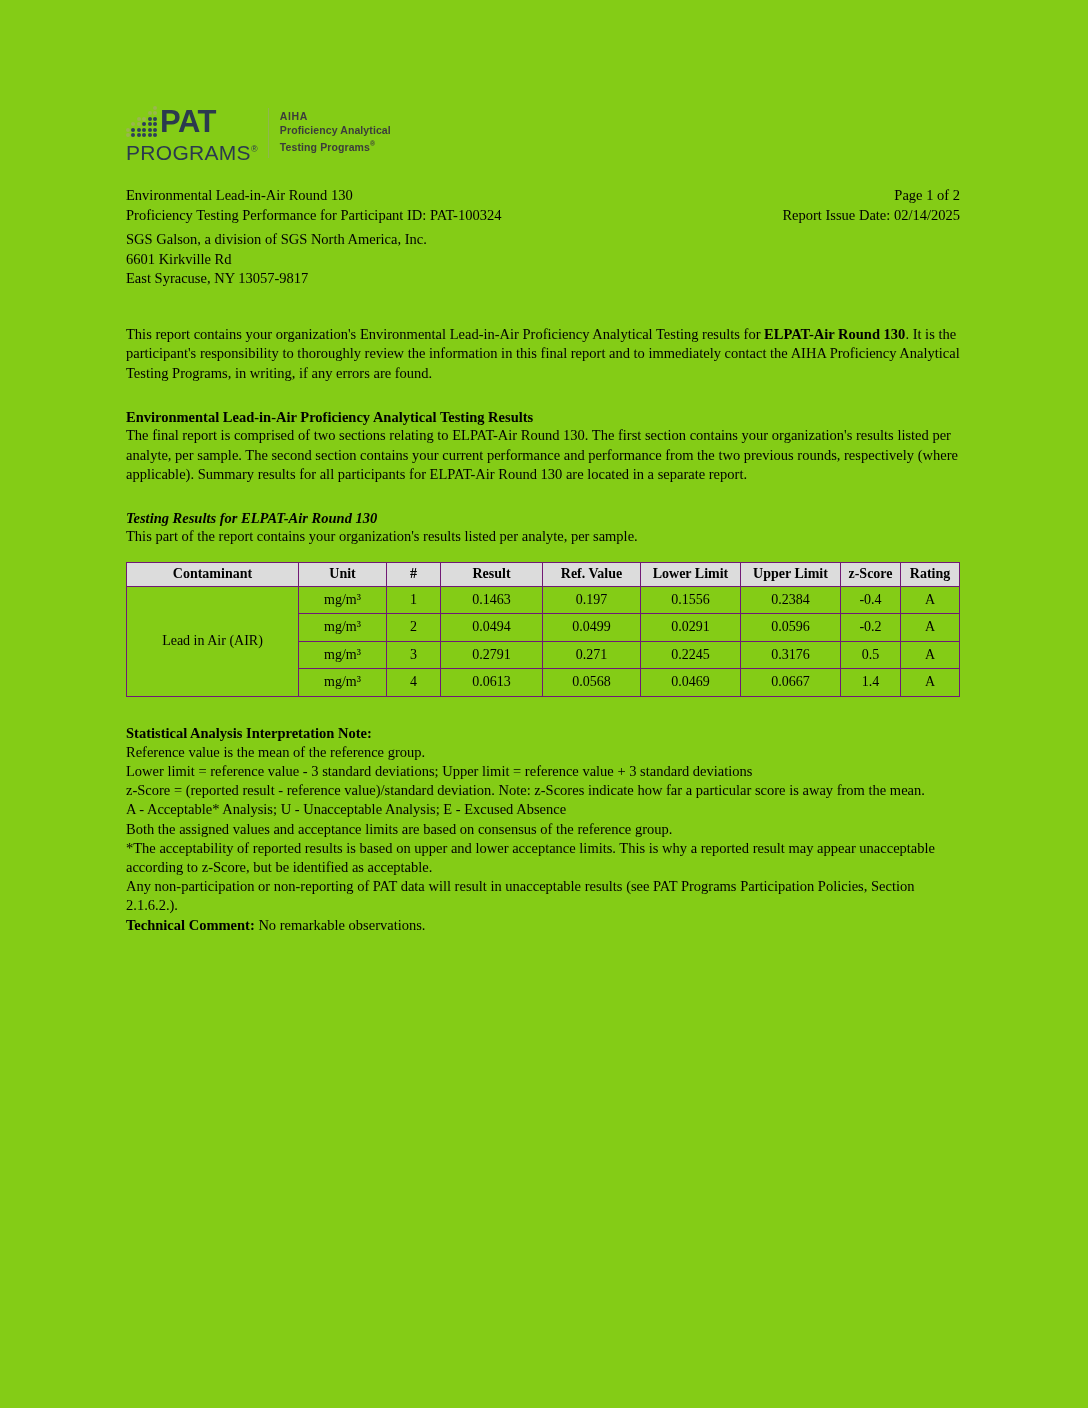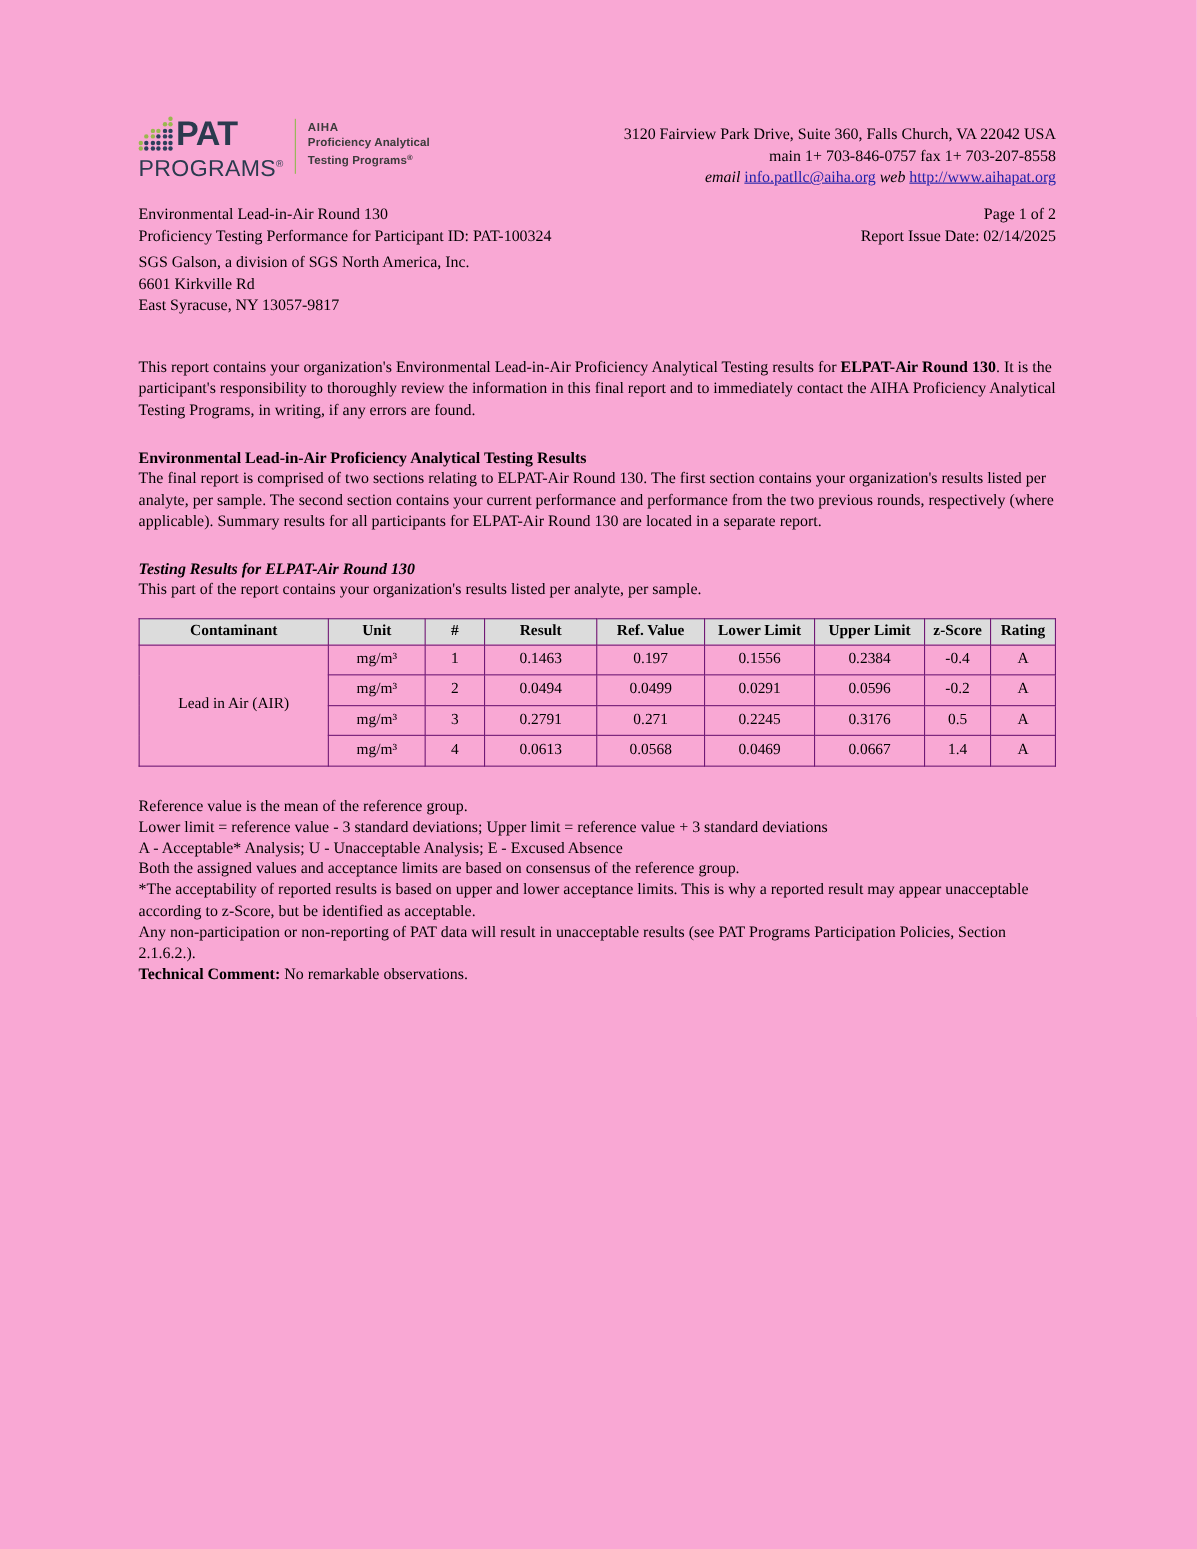--- a/index.html
+++ b/index.html
@@ -13,21 +13,21 @@
     font-family: "Liberation Serif", "DejaVu Serif", serif;
     color: #000000;
     position: relative;
     overflow: hidden;
   }
   .page {
     position: absolute;
     left: 0; top: 0;
     width: 1088px;
     height: 1408px;
-    background: #f9a8d4;
+    background: #84cc16;
   }
   .content {
     position: absolute;
     left: 126px;
     top: 100px;
     width: 834px;
   }
 
   
   .masthead {
@@ -244,25 +244,20 @@
           <div class="programs-word"><span>PROGRAMS</span><sup>®</sup></div>
         </div>
         <div class="logo-divider"></div>
         <div class="logo-tagline">
           <div class="lt-first">AIHA</div>
           <div>Proficiency Analytical</div>
           <div><span>Testing Programs</span><sup>®</sup></div>
         </div>
       </div>
 
-      <div class="masthead-address">
-        <div>3120 Fairview Park Drive, Suite 360, Falls Church, VA 22042 USA</div>
-        <div>main 1+ 703-846-0757 fax 1+ 703-207-8558</div>
-        <div><i>email</i> <a href="#">info.patllc@aiha.org</a> <i>web</i> <a href="#">http://www.aihapat.org</a></div>
-      </div>
     </div>
 
     <div class="idblock clearfix">
       <div class="idblock-right">
         <div>Page 1 of 2</div>
         <div>Report Issue Date: 02/14/2025</div>
       </div>
       <div class="idblock-left">
         <div>Environmental Lead-in-Air Round 130</div>
         <div>Proficiency Testing Performance for Participant ID: PAT-100324</div>
@@ -346,22 +341,24 @@
           <td>0.0568</td>
           <td>0.0469</td>
           <td>0.0667</td>
           <td>1.4</td>
           <td>A</td>
         </tr>
       </tbody>
     </table>
 
     <div class="notes">
+      <div class="note-head">Statistical Analysis Interpretation Note:</div>
       <div class="note-line">Reference value is the mean of the reference group.</div>
       <div class="note-line">Lower limit = reference value - 3 standard deviations; Upper limit = reference value + 3 standard deviations</div>
+      <div class="note-line">z-Score = (reported result - reference value)/standard deviation. Note: z-Scores indicate how far a particular score is away from the mean.</div>
       <div class="note-line">A - Acceptable* Analysis; U - Unacceptable Analysis; E - Excused Absence</div>
       <div class="note-line">Both the assigned values and acceptance limits are based on consensus of the reference group.</div>
       <div class="note-wrap">*The acceptability of reported results is based on upper and lower acceptance limits. This is why a reported result may appear unacceptable according to z-Score, but be identified as acceptable.</div>
       <div class="note-wrap">Any non-participation or non-reporting of PAT data will result in unacceptable results (see PAT Programs Participation Policies, Section 2.1.6.2.).</div>
       <div class="tech-comment"><b>Technical Comment:</b><span> No remarkable observations.</span></div>
     </div>
 
   </div>
 </div>
 

